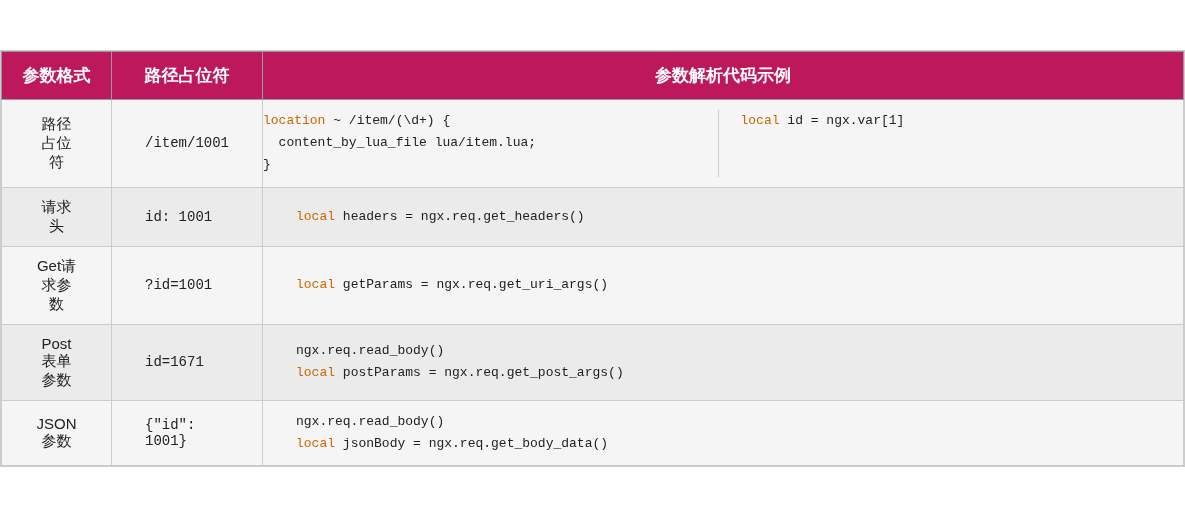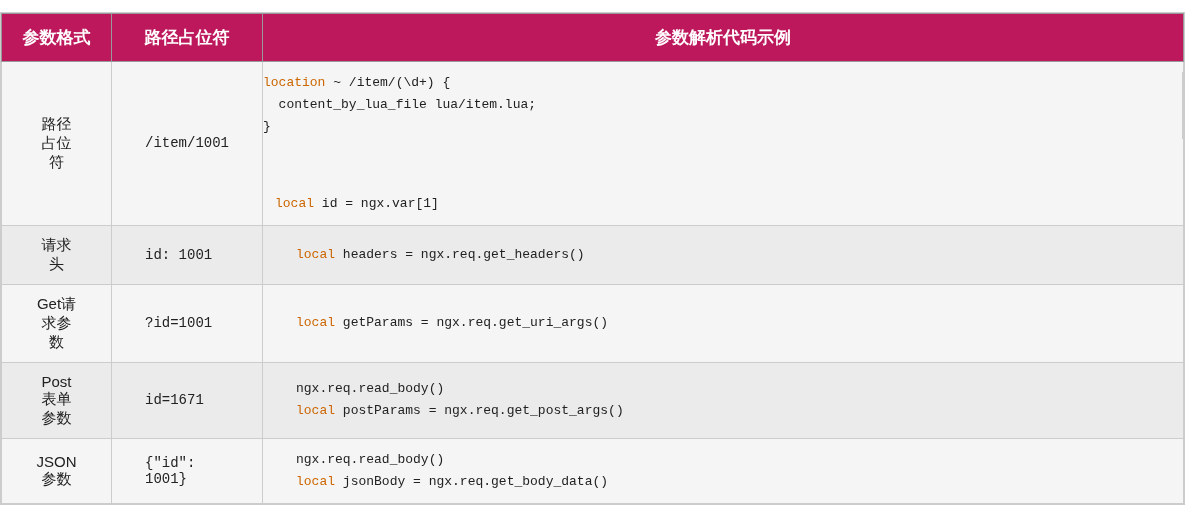--- a/index.html
+++ b/index.html
@@ -51,39 +51,37 @@
     }
     .col-example {
       width: 140px;
       font-family: 'Courier New', Courier, monospace;
       font-size: 14px;
     }
     
     .code-two-col {
       display: flex;
       gap: 10px;
-      flex-direction: column;
     }
     .code-left {
       flex: 1;
       padding-right: 12px;
       border-right: 1px solid #ccc;
       font-family: 'Courier New', Courier, monospace;
       font-size: 13px;
       line-height: 1.7;
       white-space: pre;
     }
     .code-right {
       flex: 1;
       padding-left: 12px;
       font-family: 'Courier New', Courier, monospace;
       font-size: 13px;
       line-height: 1.7;
       white-space: pre;
-      margin-top: 44px;
     }
   </style>
 </head>
 <body>
 
 <div class="table-container">
   <table>
     <thead>
       <tr>
         <th>参数格式</th>

